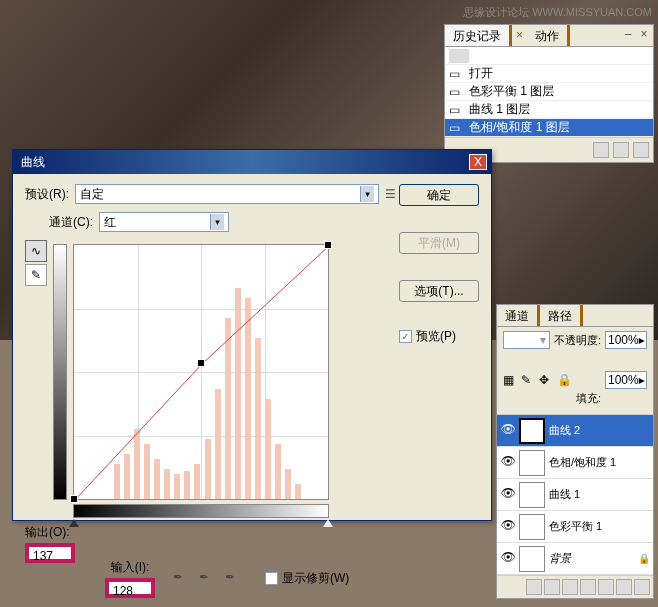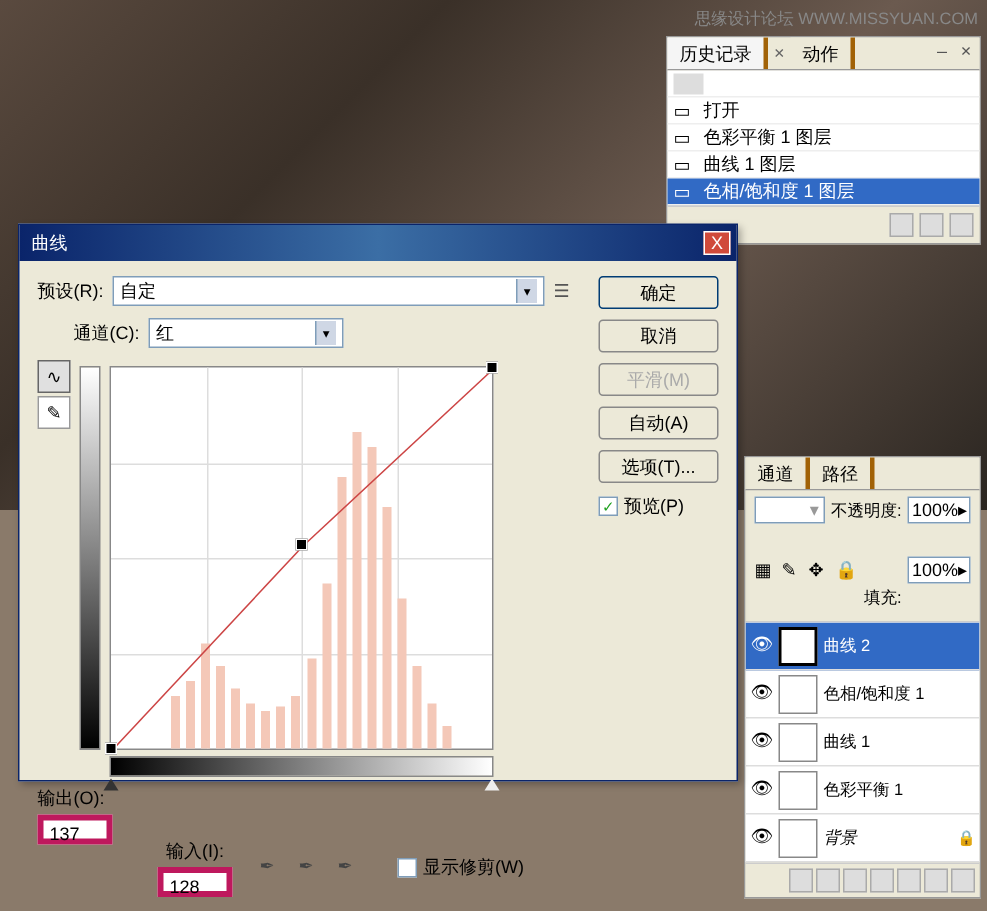--- a/index.html
+++ b/index.html
@@ -19,21 +19,21 @@
 .history-thumb { width: 20px; height: 14px; background: #ddd; margin-right: 4px; }
 .history-icon { width: 16px; height: 14px; margin-right: 4px; display: inline-block; }
 .history-footer { display: flex; justify-content: flex-end; gap: 4px; padding: 4px; background: #ece9d8; border-top: 1px solid #ccc; }
 .footer-icn { width: 16px; height: 16px; background: #ddd; border: 1px solid #aaa; cursor: pointer; }
 .curves-dialog { position: absolute; top: 149px; left: 12px; width: 480px; height: 372px; background: #ece9d8; border: 1px solid #0a246a; box-shadow: 2px 2px 5px rgba(0,0,0,0.3); z-index: 20; }
 .title-bar { background: linear-gradient(to right, #0a246a, #3b6ea5, #0a246a); color: #fff; height: 24px; display: flex; align-items: center; justify-content: space-between; padding: 0 4px; }
 .title-text { padding-left: 4px; font-size: 12px; }
 .close-btn { width: 18px; height: 16px; background: #d04a3a; color: #fff; text-align: center; line-height: 14px; cursor: pointer; border: 1px solid #fff; }
 .dialog-body { padding: 10px 12px; display: flex; }
 .left-col { flex: 1; }
-.right-col { width: 80px; margin-left: 16px; display: flex; flex-direction: column; gap: 7px; align-items: stretch; }
+.right-col { width: 80px; display: flex; flex-direction: column; gap: 26px; align-items: stretch; }
 .row { display: flex; align-items: center; margin-bottom: 8px; gap: 6px; }
 .label { white-space: nowrap; }
 .dropdown { flex: 1; height: 20px; border: 1px solid #7f9db9; background: #fff; padding: 1px 4px; display: flex; align-items: center; justify-content: space-between; }
 .dropdown-arrow { width: 14px; height: 16px; background: #cfd7e5; border-left: 1px solid #7f9db9; text-align: center; font-size: 9px; line-height: 16px; }
 .mode-icons { display: flex; gap: 2px; margin-right: 6px; }
 .mode-icon { width: 22px; height: 22px; border: 1px solid #999; background: #fff; display: flex; align-items: center; justify-content: center; cursor: pointer; }
 .mode-icon.active { background: #e0e0e0; border-color: #666; }
 .curve-area { display: flex; margin-top: 4px; }
 .vgrad { width: 14px; height: 256px; background: linear-gradient(to bottom, #fff, #000); border: 1px solid #888; }
 .curve-canvas { position: relative; width: 256px; height: 256px; background: #fff; border: 1px solid #888; margin-left: 6px; }
@@ -208,23 +208,21 @@
         </div>
         <div class="checkbox-row">
           <span class="cb"></span>
           <span>显示修剪(W)</span>
         </div>
       </div>
 
     </div>
     <div class="right-col">
       <div class="btn primary"><span>确定</span></div>
-      <div class="btn"><span>取消</span></div>
       <div class="btn disabled"><span>平滑(M)</span></div>
-      <div class="btn"><span>自动(A)</span></div>
       <div class="btn"><span>选项(T)...</span></div>
       <div class="checkbox-row" style="margin-left:0;">
         <span class="cb">✓</span>
         <span>预览(P)</span>
       </div>
     </div>
   </div>
 </div>
 
 <div class="layers-panel">

